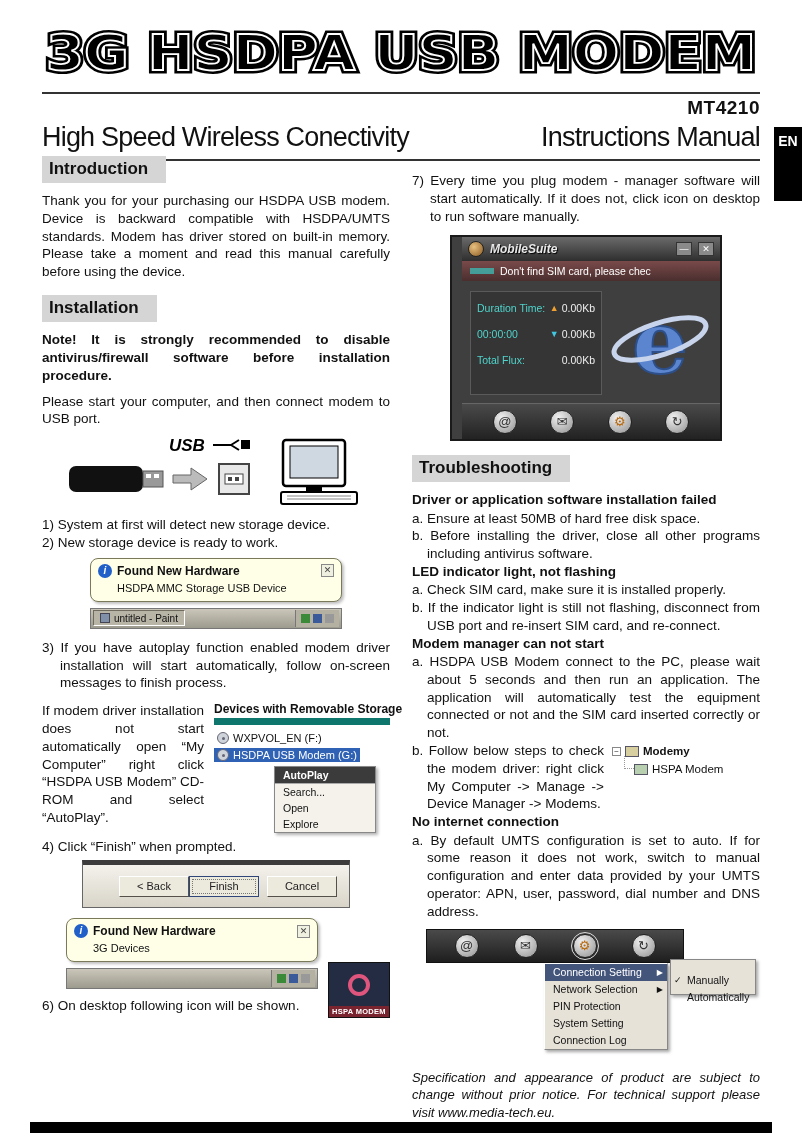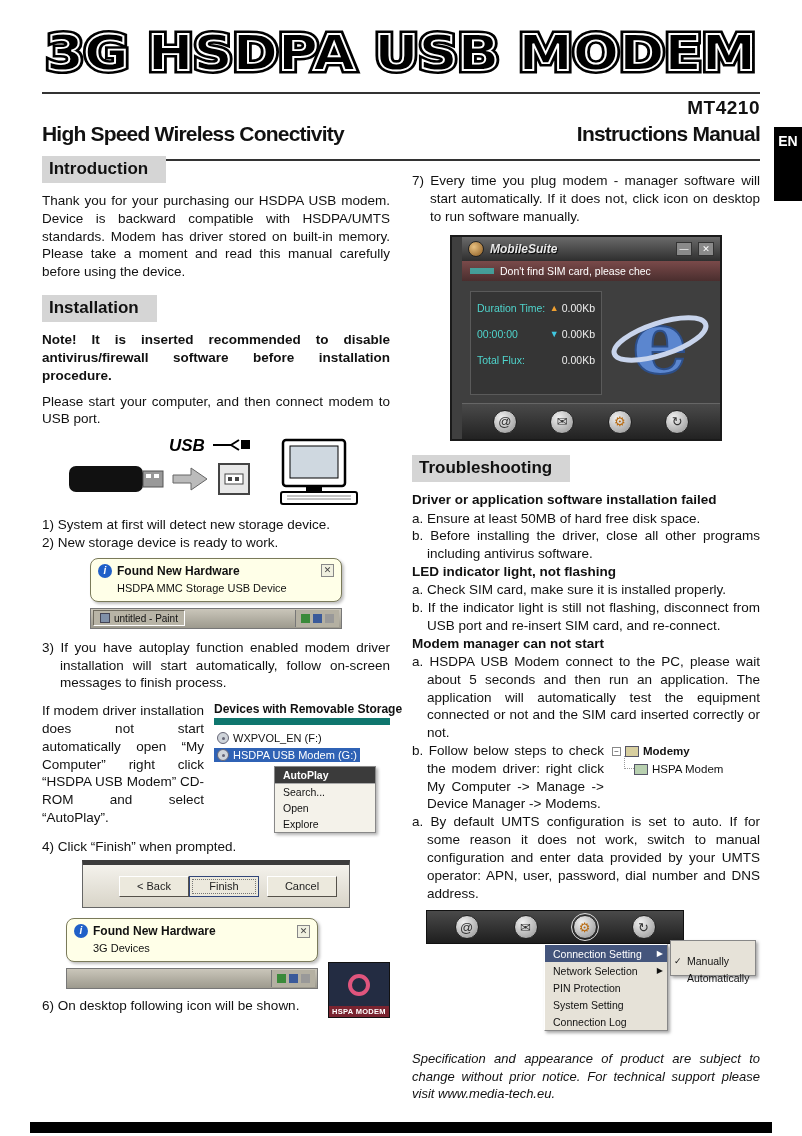--- a/index.html
+++ b/index.html
@@ -13,21 +13,21 @@
             fill:#000; stroke:#000; stroke-width:7px; paint-order:stroke; }
   .t-front { font-family:"DejaVu Sans", sans-serif; font-weight:bold; font-size:50px;
              fill:none; stroke:#fff; stroke-width:1.8px; }
   .rule { position:absolute; left:42px; width:718px; height:2px; background:#333; }
   .rule-top { top:92px; }
   .rule-bottom { top:159px; }
   .model { position:absolute; top:97px; left:42px; width:718px; text-align:right;
            font-size:19px; font-weight:bold; letter-spacing:.5px; }
   .subtitle-row { position:absolute; top:122px; left:42px; width:718px;
                   display:flex; justify-content:space-between; align-items:baseline; }
-  .subtitle { font-size:21px; font-weight:bold; letter-spacing:-0.8px; }
+  .subtitle { font-size:27px; font-weight:normal; letter-spacing:-0.8px; }
   .lang-tab { position:absolute; right:0; top:127px; width:28px; height:74px; background:#000;
               color:#fff; font-size:14px; font-weight:bold; text-align:center; padding-top:6px; }
 
   
   .col-left  { position:absolute; left:42px;  top:156px; width:348px; }
   .col-right { position:absolute; left:412px; top:172px; width:348px; }
   .body-text { font-size:13.5px; line-height:1.32; text-align:justify; }
   .step { font-size:13.5px; line-height:1.32; text-align:justify; padding-left:18px; text-indent:-18px; }
   .h-section { display:inline-block; background:#d5d5d5; font-size:17px; font-weight:bold;
                padding:3px 18px 4px 7px; margin-bottom:9px; }
@@ -177,21 +177,21 @@
   </div>
   <div class="rule rule-bottom"></div>
   <div class="lang-tab">EN</div>
 
   <div class="col-left">
 
     <div class="h-section">Introduction</div>
     <div class="body-text mb14">Thank you for your purchasing our HSDPA USB modem. Device is backward compatible with HSDPA/UMTS standards. Modem has driver stored on built-in memory. Please take a moment and read this manual carefully before using the device.</div>
 
     <div class="h-section">Installation</div>
-    <div class="body-text bold mb8">Note! It is inserted recommended to disable antivirus/firewall software before installation procedure.</div>
+    <div class="body-text bold mb8">Note! It is strongly recommended to disable antivirus/firewall software before installation procedure.</div>
     <div class="body-text mb6">Please start your computer, and then connect modem to USB port.</div>
 
     
     <svg class="usb-illustration" width="330" height="74" viewBox="0 0 330 74">
       <text x="118" y="17" font-size="17" font-weight="bold" font-style="italic" font-family="'Liberation Sans',sans-serif">USB</text>
       <path d="M162,11 h18 m0,0 l8,-5 m-8,5 l8,5" stroke="#000" stroke-width="2" fill="none"></path>
       <rect x="190" y="6" width="9" height="9" fill="#000"></rect>
       <rect x="18" y="32" width="74" height="26" rx="7" fill="#111"></rect>
       <rect x="92" y="37" width="20" height="16" fill="#999" stroke="#555"></rect>
       <rect x="95" y="40" width="5" height="4" fill="#fff"></rect>
@@ -364,20 +364,21 @@
           <span class="dm-parent">Modemy</span>
         </div>
         <div class="dm-row dm-child">
           <span class="dm-ico child"></span>
           <span>HSPA Modem</span>
         </div>
       </div>
       <span>b. Follow below steps to check the modem driver: right click My Computer -&gt; Manage -&gt; Device Manager -&gt; Modems.</span>
     </div>
 
+    <div class="ts-head">No internet connection</div>
     <div class="ts-item">a. By default UMTS configuration is set to auto. If for some reason it does not work, switch to manual configuration and enter data provided by your UMTS operator: APN, user, password, dial number and DNS address.</div>
 
     
     <div class="conn-illu">
       <div class="conn-toolbar">
         <span class="tool-circle">@</span>
         <span class="tool-circle">✉</span>
         <span class="tool-circle tool-gear pressed">⚙</span>
         <span class="tool-circle">↻</span>
       </div>

